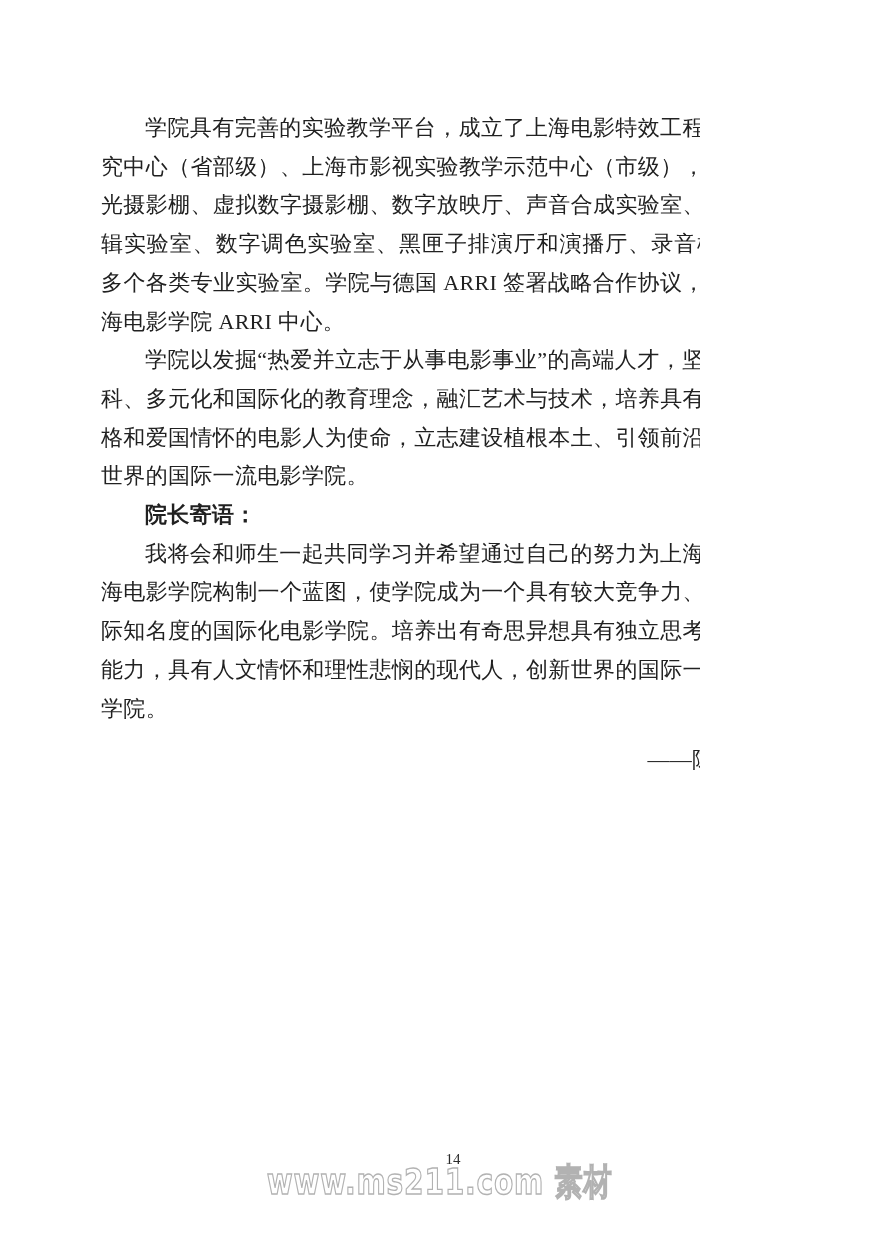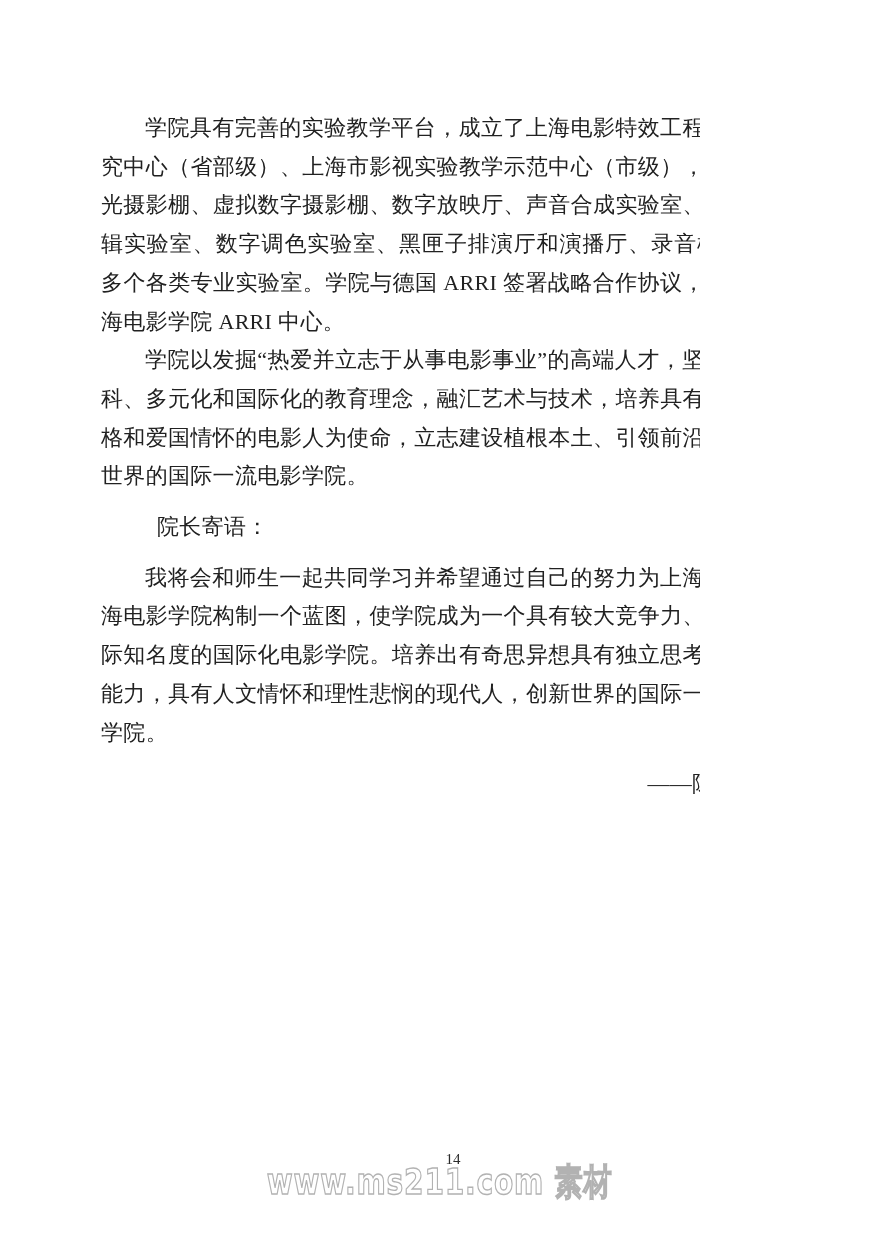--- a/index.html
+++ b/index.html
@@ -25,24 +25,24 @@
     line-height: 38.7px;
     letter-spacing: 0.32px;
     text-align: justify;
   }
   .para {
     margin: 0;
     padding: 0;
     text-indent: 2em;
   }
   .dean-heading {
-    margin: 12px;
+    margin: 0;
     padding: 0;
     text-indent: 2em;
-    font-weight: normal;
+    font-weight: bold;
   }
   .signature {
     margin: 13px;
     padding: 0;
     text-indent: 0;
     text-align: right;
   }
   .section-heading {
     margin: 0;
     padding: 0;

